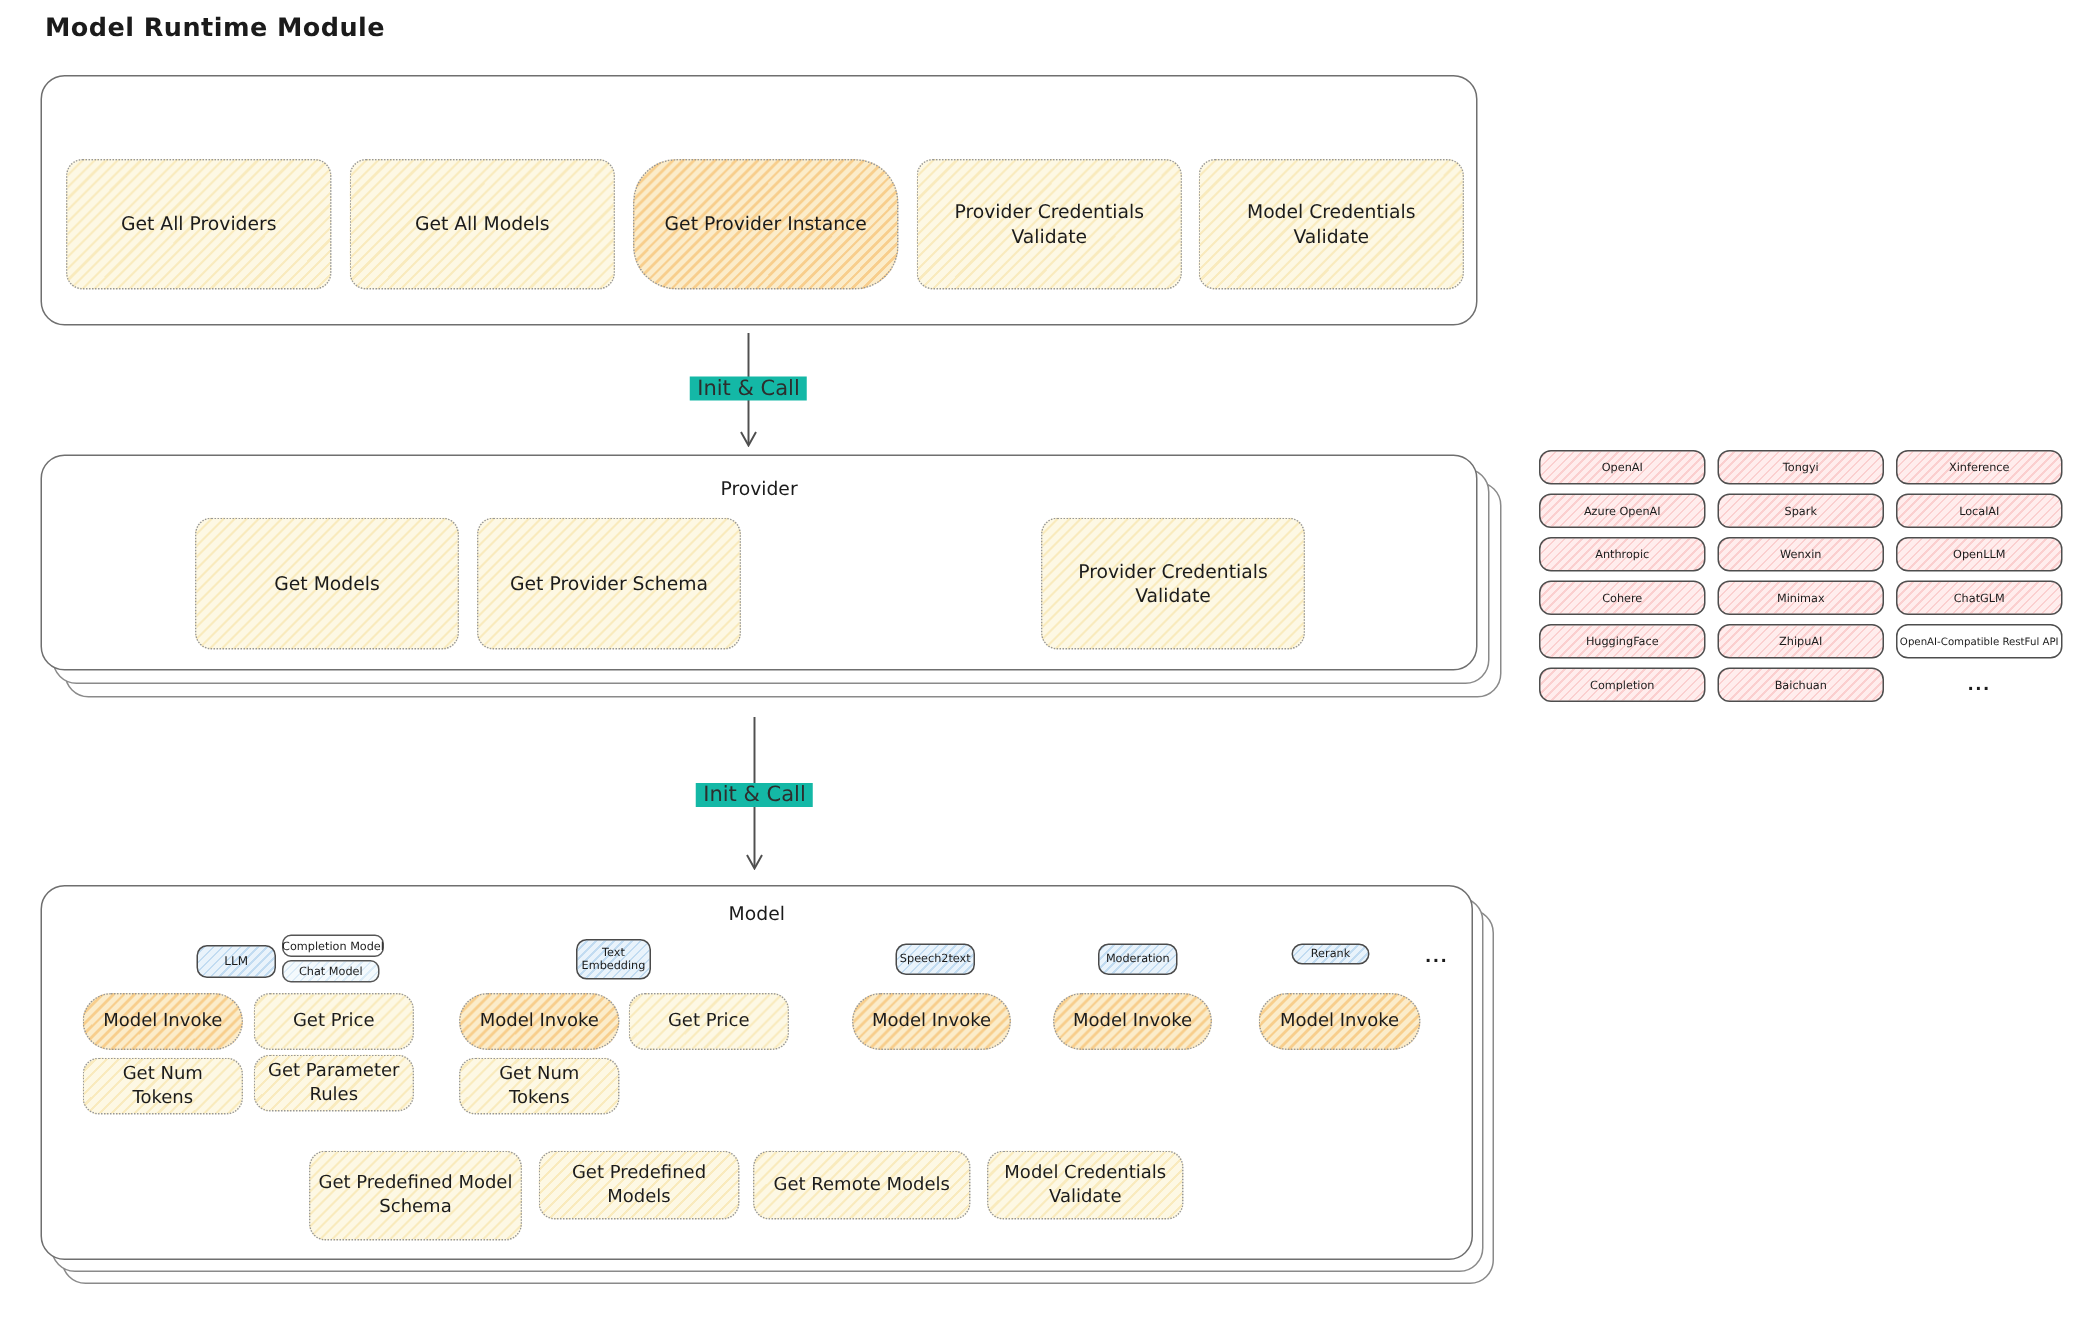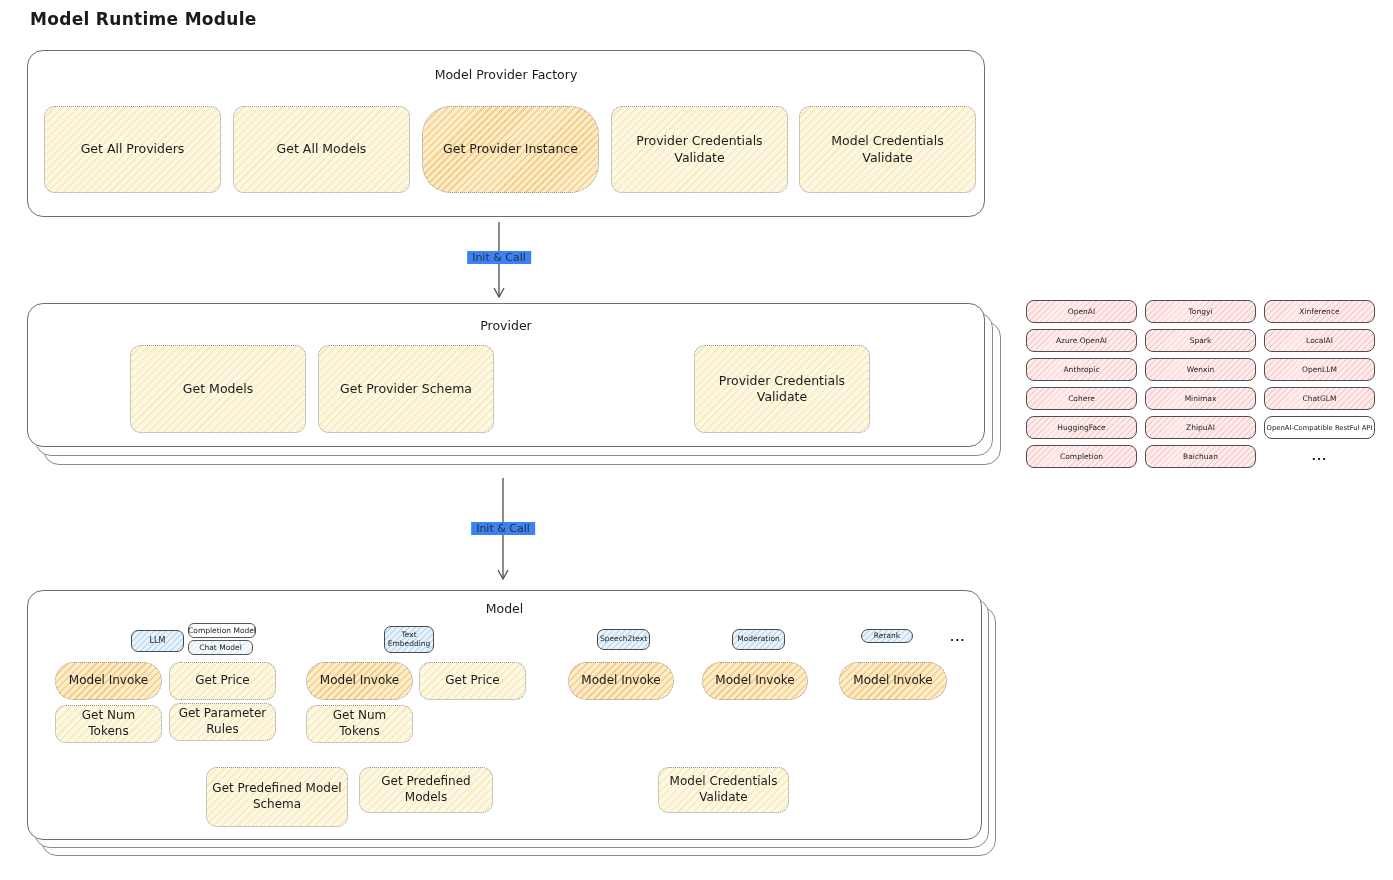--- a/index.html
+++ b/index.html
@@ -19,21 +19,21 @@
   .node{position:absolute;display:flex;align-items:center;justify-content:center;text-align:center;
         font-size:12.5px;line-height:1.3;padding:3px 7px;box-sizing:border-box;
         border:1.4px dotted #979797;border-radius:11px;
         background-color:var(--node-yellow);
         background-image:repeating-linear-gradient(-45deg,var(--node-yellow-stripe) 0 1.5px,transparent 1.5px 5.5px);}
   .node.hl{background-color:var(--node-orange);
         background-image:repeating-linear-gradient(-45deg,var(--node-orange-stripe) 0 1.8px,transparent 1.8px 5px);border-radius:29px;}
   .model-area .node{font-size:12px;padding:18px 4px;}
   .arrow{position:absolute;}
   .arrow svg{display:block;}
-  .arrow-label{position:absolute;transform:translateX(-50%);background:#3b82f6;padding:0 5px;font-size:11px;color:#2d2d2d;white-space:nowrap;}
+  .arrow-label{position:absolute;transform:translateX(-50%);background:#14b8a6;padding:0 5px;font-size:14px;color:#2d2d2d;white-space:nowrap;}
   .chip-grid{position:absolute;left:1026px;top:300px;display:grid;grid-template-columns:repeat(3,111px);grid-auto-rows:23px;gap:6px 8px;}
   .chip{display:flex;align-items:center;justify-content:center;text-align:center;font-size:7.5px;white-space:nowrap;
         border:1.2px solid #4e4e4e;border-radius:8px;box-sizing:border-box;
         background-color:var(--chip-pink);
         background-image:repeating-linear-gradient(-45deg,var(--chip-pink-stripe) 0 1.2px,transparent 1.2px 4.2px);}
   .chip.plain{background:#fff;font-size:6.8px;}
   .chip-more{display:flex;align-items:center;justify-content:center;font-size:11px;font-weight:700;letter-spacing:1px;}
   .tag{position:absolute;display:flex;align-items:center;justify-content:center;text-align:center;
         font-size:8px;line-height:1.15;padding:1px 2px;box-sizing:border-box;
         border:1.2px solid #4a4a4a;border-radius:7px;
@@ -45,21 +45,20 @@
   .ellipsis{position:absolute;font-size:11px;font-weight:700;letter-spacing:1px;}
 </style>
 </head>
 <body>
 
 <div class="canvas">
 
   <h1 class="page-title">Model Runtime Module</h1>
 
   <section class="box" style="left:27px;top:50px;width:958px;height:167px;">
-    <div class="box-title" style="top:16px;">Model Provider Factory</div>
     <div class="node" style="left:16px;top:55px;width:177px;height:87px;">Get All Providers</div>
     <div class="node" style="left:205px;top:55px;width:177px;height:87px;">Get All Models</div>
     <div class="node hl" style="left:394px;top:55px;width:177px;height:87px;">Get Provider Instance</div>
     <div class="node" style="left:583px;top:55px;width:177px;height:87px;">Provider Credentials Validate</div>
     <div class="node" style="left:771px;top:55px;width:177px;height:87px;">Model Credentials Validate</div>
   </section>
 
   <div class="arrow" style="left:491px;top:222px;">
     <svg width="16" height="76" viewBox="0 0 16 76">
       <line x1="8" y1="0" x2="8" y2="74" stroke="#4f4f4f" stroke-width="1.3"></line>
@@ -127,16 +126,17 @@
     <div class="node hl" style="left:540px;top:71px;width:106px;height:37px;">Model Invoke</div>
     <div class="node hl" style="left:674px;top:71px;width:106px;height:37px;">Model Invoke</div>
     <div class="node hl" style="left:811px;top:71px;width:108px;height:37px;">Model Invoke</div>
 
     <div class="node" style="left:27px;top:114px;width:107px;height:35px;">Get Num Tokens</div>
     <div class="node" style="left:141px;top:112px;width:107px;height:38px;">Get Parameter Rules</div>
     <div class="node" style="left:278px;top:114px;width:107px;height:35px;">Get Num Tokens</div>
 
     <div class="node" style="left:178px;top:176px;width:142px;height:60px;">Get Predefined Model Schema</div>
     <div class="node" style="left:331px;top:176px;width:134px;height:46px;">Get Predefined Models</div>
+    <div class="node" style="left:474px;top:176px;width:145px;height:46px;">Get Remote Models</div>
     <div class="node" style="left:630px;top:176px;width:131px;height:46px;">Model Credentials Validate</div>
   </section>
 
 </div>
 
 </body></html>

